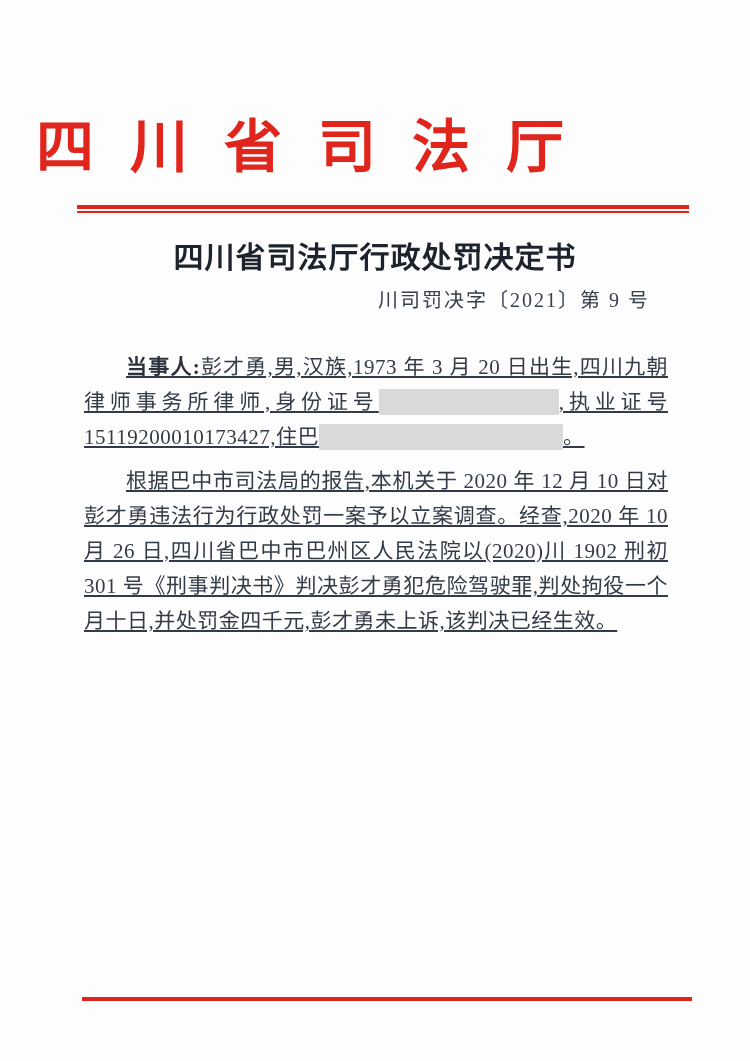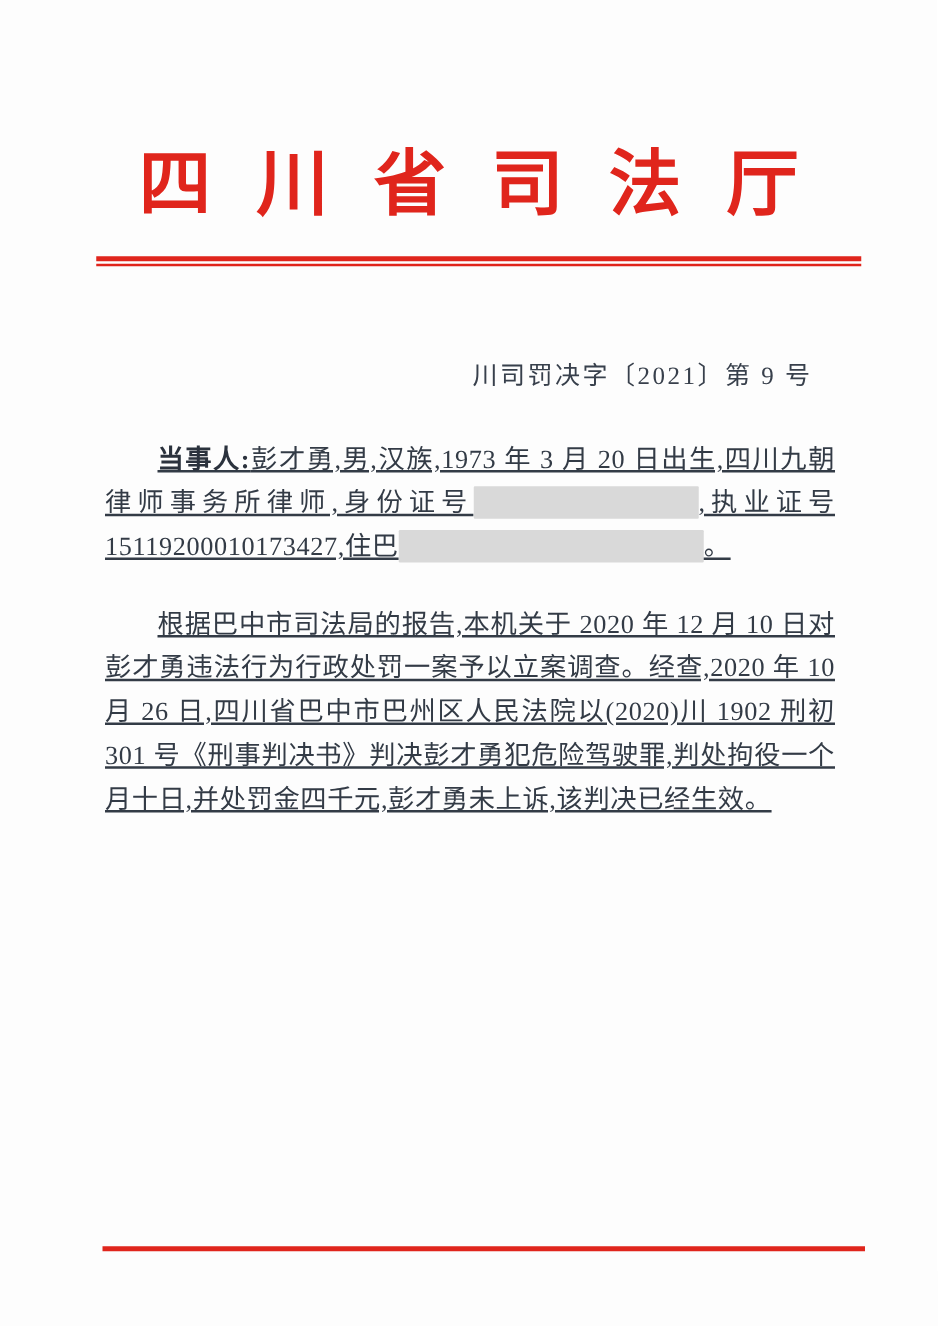--- a/index.html
+++ b/index.html
@@ -16,21 +16,20 @@
     overflow: hidden;
     font-family: "Liberation Serif", "DejaVu Serif", serif;
     color: #333b46;
   }
   
   .letterhead {
     position: absolute;
     top: 100px;
     left: 0;
     right: 0;
-    text-align: center;
     font-size: 58px;
     font-weight: 700;
     color: #e0251c;
     letter-spacing: 36px;
     text-indent: 36px;
     white-space: nowrap;
   }
   .header-rule {
     position: absolute;
     top: 205px;
@@ -73,21 +72,21 @@
     letter-spacing: 0.5px;
     text-align: justify;
     color: #333b46;
   }
   .para {
     margin: 0;
     text-indent: 2em;
     text-decoration: underline;
   }
   .para + .para {
-    margin-top: 27px;
+    margin-top: 9px;
   }
   .bold-label {
     font-weight: 700;
     color: #2b323d;
   }
   
   .redact {
     display: inline-block;
     height: 26px;
     background: #d9d9d9;
@@ -108,20 +107,21 @@
 </style>
 </head>
 <body>
 
 <div class="page">
 
   <div class="letterhead">四川省司法厅</div>
 
   <div class="header-rule"></div>
 
+  <h1 class="doc-title">四川省司法厅行政处罚决定书</h1>
 
   <div class="doc-number">川司罚决字〔2021〕第 9 号</div>
 
   <div class="body-text">
 
     <p class="para"><span class="bold-label">当事人:</span><span>彭才勇,男,汉族,1973 年 3 月 20 日出生,四川九朝律师事务所律师,身份证号</span><span class="redact redact-id"></span><span>,执业证号 15119200010173427,住巴</span><span class="redact redact-addr"></span><span>。</span></p>
 
     <p class="para">根据巴中市司法局的报告,本机关于 2020 年 12 月 10 日对彭才勇违法行为行政处罚一案予以立案调查。经查,2020 年 10 月 26 日,四川省巴中市巴州区人民法院以(2020)川 1902 刑初 301 号《刑事判决书》判决彭才勇犯危险驾驶罪,判处拘役一个月十日,并处罚金四千元,彭才勇未上诉,该判决已经生效。</p>
 
 

